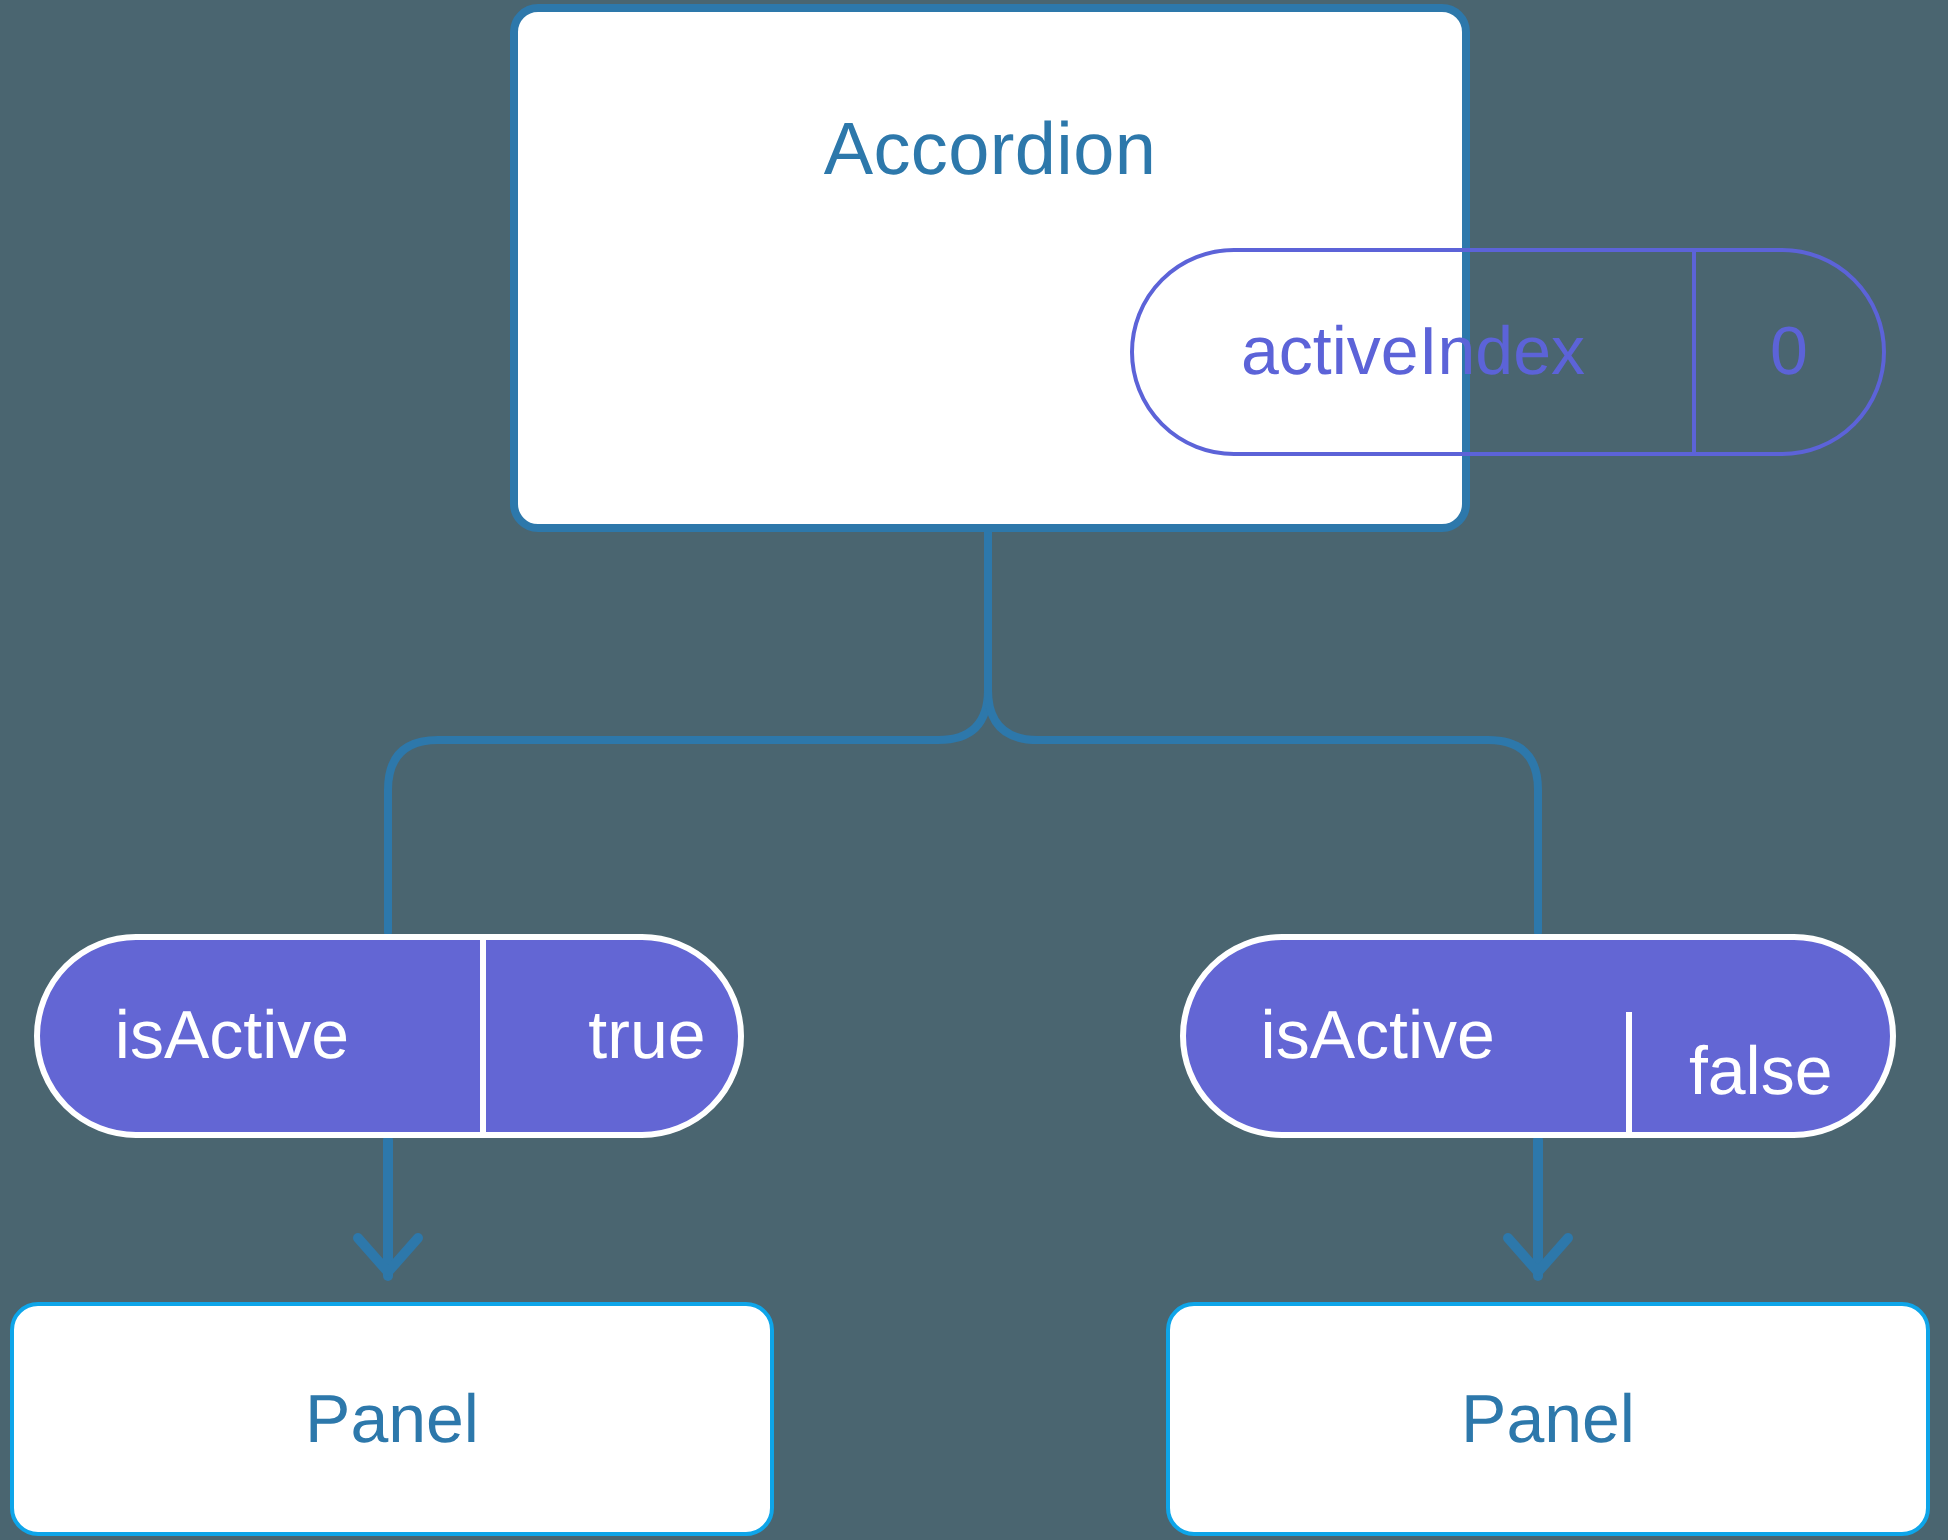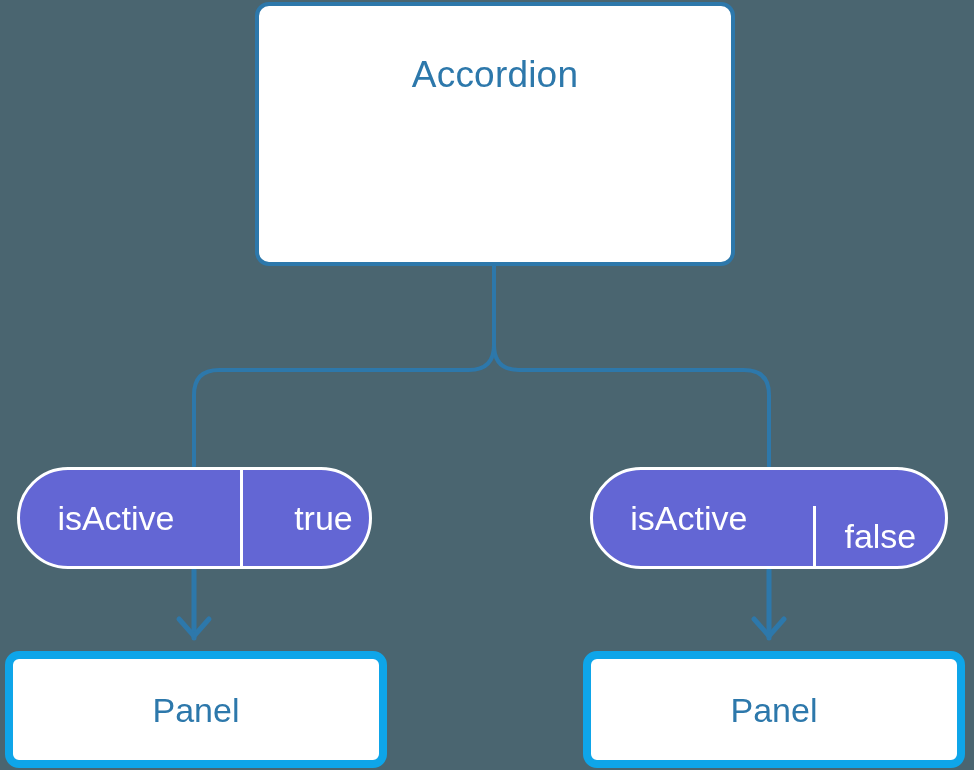--- a/index.html
+++ b/index.html
@@ -45,21 +45,21 @@
     font-size: 37px;
     letter-spacing: 0.2px;
     line-height: 1;
     white-space: nowrap;
   }
 
   
   .node-panel {
     position: absolute;
     background: #ffffff;
-    border: 8px solid #0ea5e9;
+    border: 2px solid #0ea5e9;
     border-radius: 14px;
     box-sizing: border-box;
     display: flex;
     align-items: center;
     justify-content: center;
   }
   .panel-title {
     color: #2d78ab;
     font-size: 34px;
     line-height: 1;
@@ -131,20 +131,24 @@
 
     <g>
       <path d="M 769 570 L 769 638" fill="none" stroke="#2d78ab" stroke-width="5" stroke-linecap="round"></path>
       <path d="M 754 619 L 769 636 L 784 619" fill="none" stroke="#2d78ab" stroke-width="5" stroke-linecap="round" stroke-linejoin="round"></path>
     </g>
   </svg>
 
   <div class="node-card" style="left:255px; top:2px; width:480px; height:264px; padding-top:50px;">
     <div class="card-title">Accordion</div>
 
+    <div class="pill outline" style="left:306px; top:118px; width:378px; height:104px; position:absolute;">
+      <div class="pill-key" style="width:282px;">activeIndex</div>
+      <div class="pill-val" style="width:96px;">0</div>
+    </div>
   </div>
 
   <div class="pill filled" style="left:17px; top:467px; width:355px; height:102px;">
     <div class="pill-key" style="width:215px;">isActive</div>
     <div class="pill-val" style="width:140px;padding-left:35px;">true</div>
   </div>
 
   <div class="pill filled" style="left:590px; top:467px; width:358px; height:102px;">
     <div class="pill-key" style="width:212px;">isActive</div>
     <div class="pill-val" style="width:146px;margin-top:36px;">false</div>

